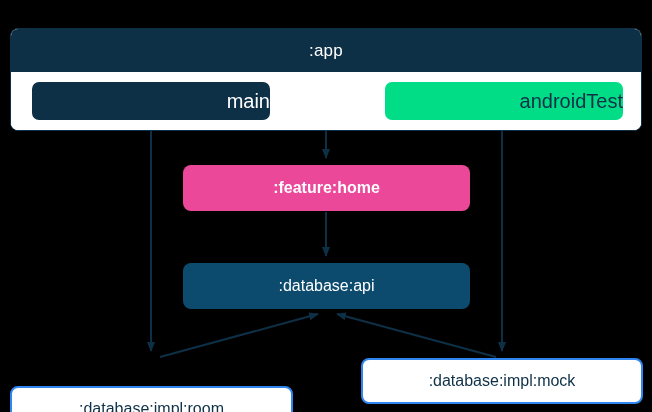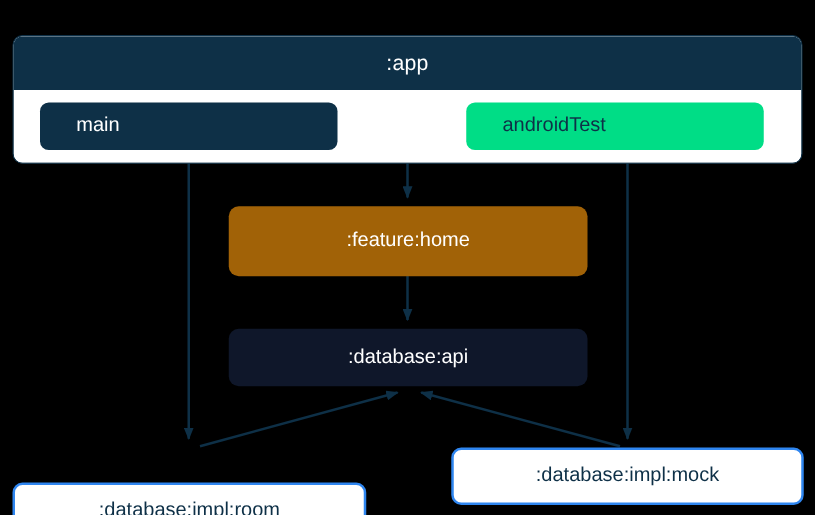--- a/index.html
+++ b/index.html
@@ -66,62 +66,63 @@
   }
 
   
   .chip {
     position: absolute;
     top: 10px;
     height: 38px;
     border-radius: 7px;
     display: flex;
     align-items: center;
-    justify-content: flex-start;
-    font-size: 16px;
+    justify-content: flex-end;
+    font-size: 20px;
     box-sizing: border-box;
     padding-left: 29px;
   }
   .chip-main {
     left: 21px;
     width: 238px;
     background: #0e3047;
     color: #ffffff;
   }
   .chip-androidtest {
-    left: 362px;
+    left: 374px;
     width: 238px;
     background: #00dd86;
     color: #0e3047;
   }
 
   
   .node {
     position: absolute;
     border-radius: 8px;
     display: flex;
     align-items: center;
     justify-content: center;
     font-size: 16px;
     box-sizing: border-box;
   }
   .node-feature-home {
     left: 183px;
     top: 165px;
     width: 287px;
-    height: 56px;
-    background: #a16207;
-    color: #ffffff;
+    height: 46px;
+    background: #ec4899;
+    color: #ffffff;
+    font-weight: bold;
   }
   .node-database-api {
     left: 183px;
     top: 263px;
     width: 287px;
     height: 46px;
-    background: #0f172a;
+    background: #0c4a6e;
     color: #ffffff;
   }
   .node-impl-room {
     left: 10px;
     top: 358px;
     width: 283px;
     height: 46px;
     background: #ffffff;
     color: #0e3047;
     border: 2px solid #2f86f0;

